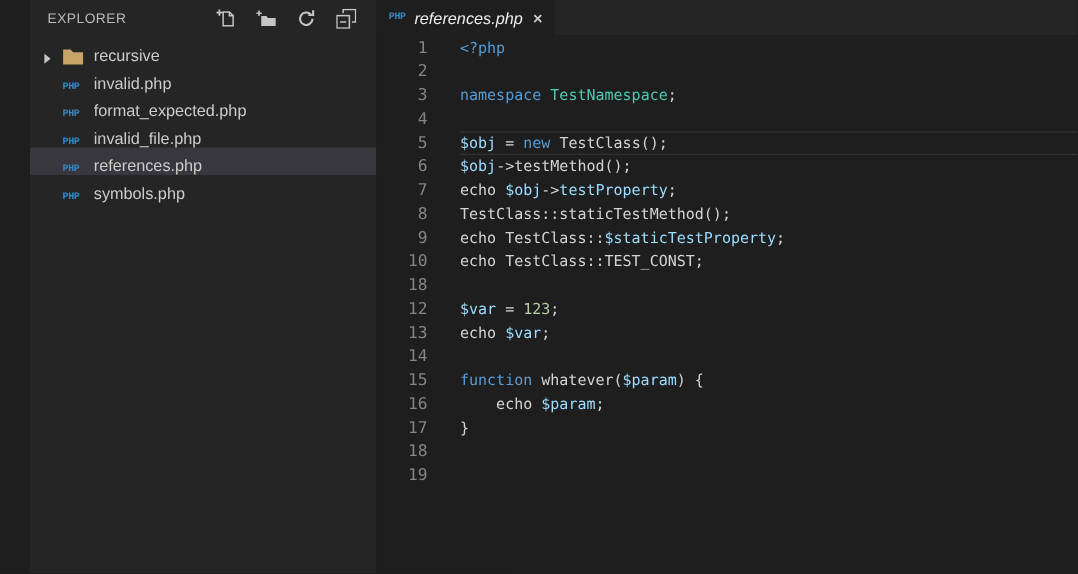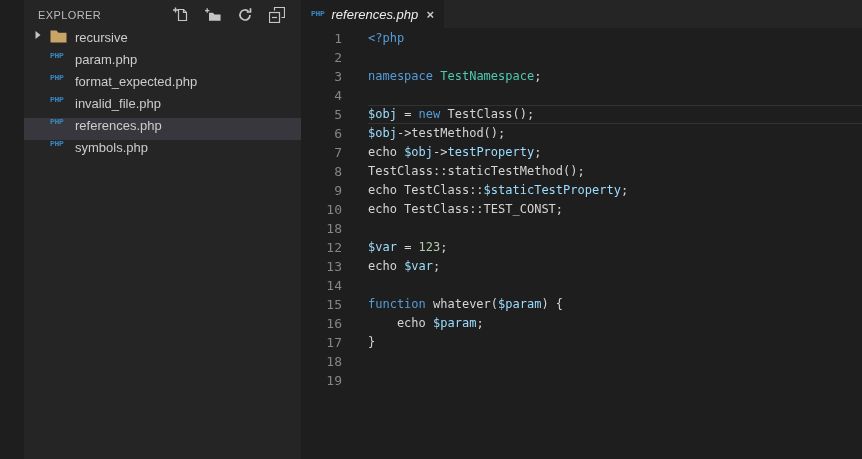--- a/index.html
+++ b/index.html
@@ -9,21 +9,21 @@
     background:var(--editor-bg);
     margin-left:24px;
   }
   
   .sidebar{width:277px;flex:0 0 277px;background:var(--sidebar-bg);display:flex;flex-direction:column;}
   .sidebar-header{height:30px;display:flex;align-items:center;padding-left:14px;flex:0 0 30px;}
   .sidebar-title{font-size:11px;color:var(--explorer-title);letter-spacing:.4px;}
   .sidebar-actions{margin-left:auto;display:flex;gap:16px;padding-right:16px;align-items:center;}
   .action{width:16px;height:16px;display:inline-flex;align-items:center;justify-content:center;cursor:pointer;}
   .file-tree{flex:1;}
-  .tree-row{height:22px;display:flex;align-items:flex-start;padding-left:10px;cursor:pointer;}
+  .tree-row{height:22px;display:flex;align-items:flex-end;padding-left:10px;cursor:pointer;}
   .tree-row.selected{background:var(--selection-bg);}
   .twisty{width:16px;flex:0 0 16px;display:inline-flex;align-items:center;}
   .file-icon{width:22px;flex:0 0 22px;display:inline-flex;align-items:center;}
   .php-badge{
     font-family:Liberation Mono, monospace;font-weight:bold;font-size:8px;
     color:var(--php-icon-blue);letter-spacing:-0.3px;line-height:1;
   }
   .tree-label{font-size:13px;color:var(--file-label);white-space:nowrap;margin-left:3px;}
   
   .editor{flex:1;display:flex;flex-direction:column;min-width:0;}
@@ -103,21 +103,21 @@
           <span class="file-icon">
             <svg width="17" height="13" viewBox="0 0 17 13">
               <path d="M0.5 0.5h6l2 2.2h8v9.8h-16z" fill="#C8A567"></path>
             </svg>
           </span>
           <span class="tree-label">recursive</span>
         </div>
         <div class="tree-row">
           <span class="twisty"></span>
           <span class="file-icon php-badge">PHP</span>
-          <span class="tree-label">param.php</span>
+          <span class="tree-label">invalid.php</span>
         </div>
         <div class="tree-row">
           <span class="twisty"></span>
           <span class="file-icon php-badge">PHP</span>
           <span class="tree-label">format_expected.php</span>
         </div>
         <div class="tree-row">
           <span class="twisty"></span>
           <span class="file-icon php-badge">PHP</span>
           <span class="tree-label">invalid_file.php</span>

